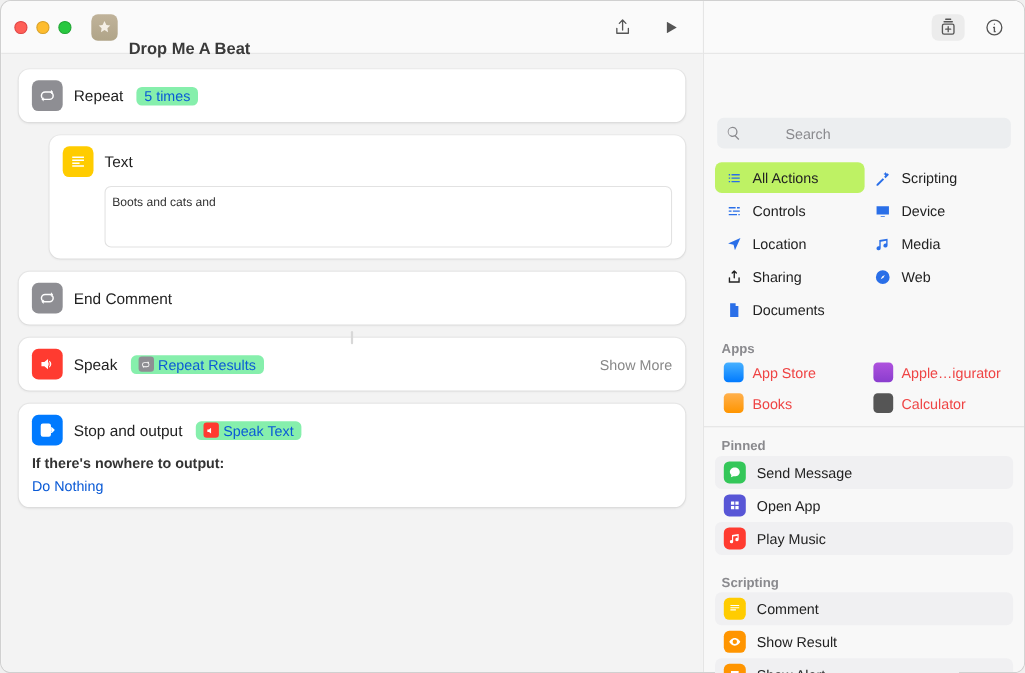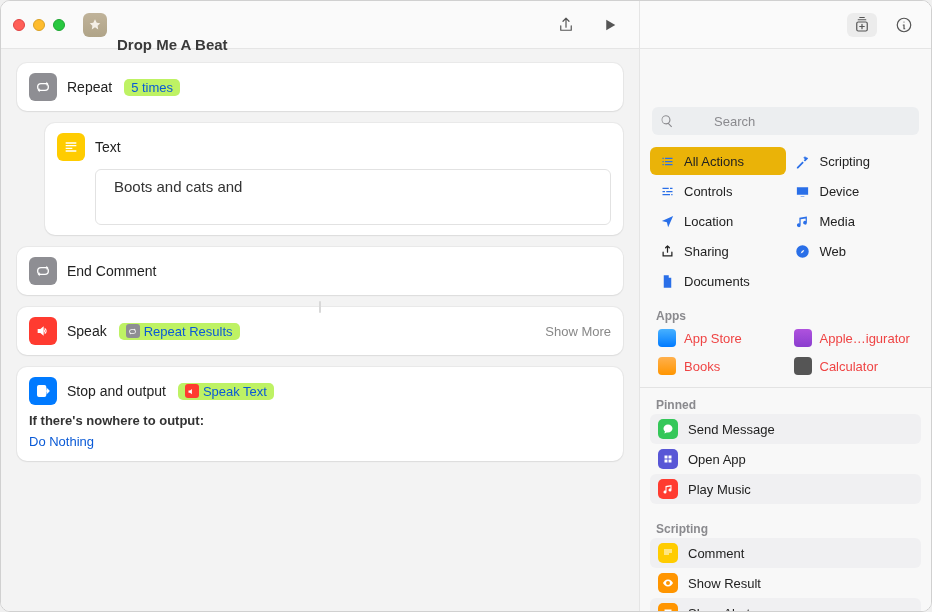--- a/index.html
+++ b/index.html
@@ -64,35 +64,35 @@
   .ic-gray svg { fill:#fff; }
   .ic-yellow { background:#ffcc00; }
   .ic-yellow svg { fill:#fff; }
   .ic-red { background:#ff3b30; }
   .ic-red svg { fill:#fff; }
   .ic-blue { background:#007aff; }
   .ic-blue svg { fill:#fff; stroke:#fff; }
   .act-title { font-weight:400; font-size:14px; color:#222; }
   .token {
     display:inline-flex; align-items:center; gap:4px;
-    background:#bef264; color:#0a5ad6; font-size:13px;
+    background:#86efac; color:#0a5ad6; font-size:13px;
     padding: 1px 7px; border-radius: 5px; font-weight:500;
     margin-left: 2px;
   }
   .token.red-ico .mini-ic { background:#ff3b30; }
   .token.gray-ico .mini-ic { background:#8e8e93; }
   .mini-ic {
     width:14px;height:14px;border-radius:3px; display:inline-flex;align-items:center;justify-content:center;
   }
   .mini-ic svg { width:9px;height:9px; fill:#fff; }
   .show-more { margin-left:auto; color:#888; font-size:13px; cursor:pointer; }
   .text-input {
     margin-top:8px; margin-left:38px;
-    border:1px solid #e2e2e2; border-radius:6px; padding:8px 18px;
-    font-size:15px; color:#333; min-height:56px;
+    border:1px solid #e2e2e2; border-radius:6px; padding:8px 6px;
+    font-size:11px; color:#333; min-height:56px;
   }
   .fallback {
     font-size:13px; color:#333; padding-top:8px;
   }
   .fallback .q { font-weight:600; margin-bottom:4px; display:block; }
   .fallback .choice { color:#0a5ad6; font-weight:500; padding:2px 0; display:inline-block; }
   .connector {
     height:12px; display:flex; justify-content:center; margin:-6px 0;
   }
   .connector::before {
@@ -124,21 +124,21 @@
   .search svg { width:14px;height:14px; fill:#8a8a8e; }
   .search span { font-size:13px;margin-left:34px; }
 
   .cat-grid {
     display:grid; grid-template-columns: 1fr 1fr; gap:2px 0px; padding:2px 10px 8px;
   }
   .cat {
     display:flex; align-items:center; gap:8px; padding:5px 8px; border-radius:6px;
     font-size:13px; color:#222;
   }
-  .cat.selected { background:#eab308; }
+  .cat.selected { background:#bef264; }
   .cat .ci { width:18px; height:18px; display:flex;align-items:center;justify-content:center; flex-shrink:0;}
   .cat .ci svg { width:15px;height:15px; fill:#2a6fe8; }
   .cat .ci.blue svg { fill:#2a6fe8; }
 
   .section-label {
     font-size:12px; color:#8a8a8e; font-weight:600; padding: 6px 16px 2px;
   }
   .app-grid {
     display:grid; grid-template-columns:1fr 1fr; gap:2px 0; padding:0 10px 4px;
   }

